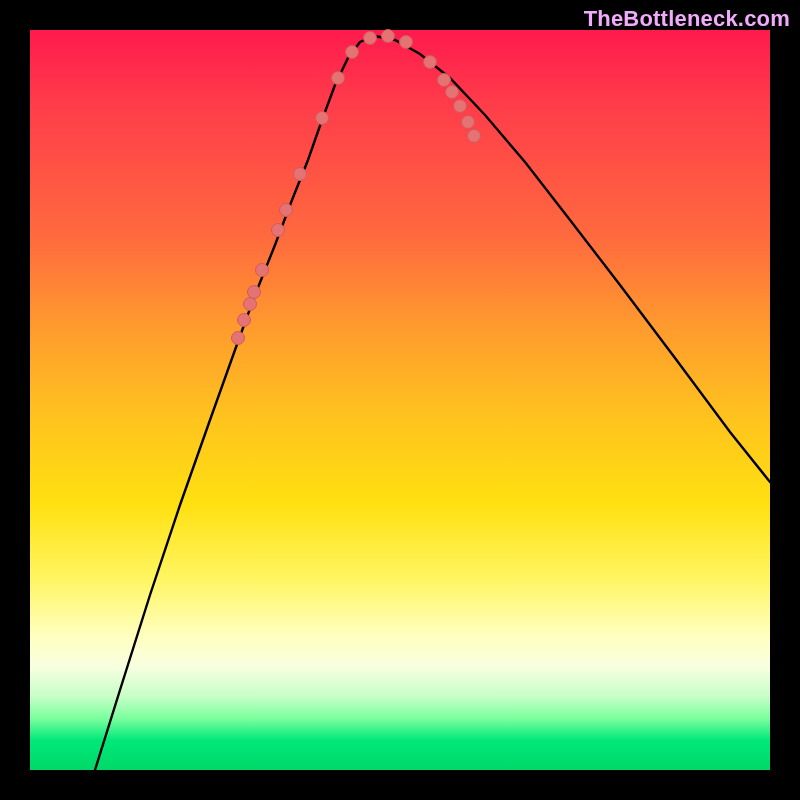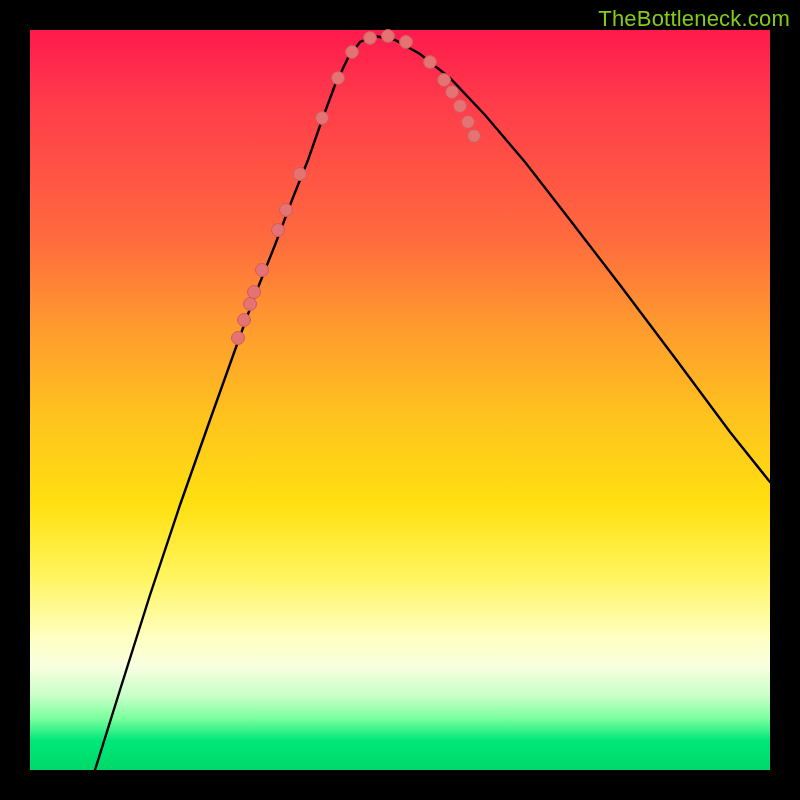--- a/index.html
+++ b/index.html
@@ -40,24 +40,24 @@
       #c8ffc8 90%,
       #7cff9e 93%,
       #00e87a 96%,
       #00d868 100%
     );
   }
   .watermark {
     position: absolute;
     top: 6px;
     right: 10px;
-    color: #84cc16;
+    color: #f0abfc;
     font-size: 22px;
     letter-spacing: 0.2px;
-    font-weight: 400;
+    font-weight: 700;
   }
   svg.curve {
     position: absolute;
     left: 0;
     top: 0;
     width: 740px;
     height: 740px;
     overflow: visible;
   }
   .dot {

